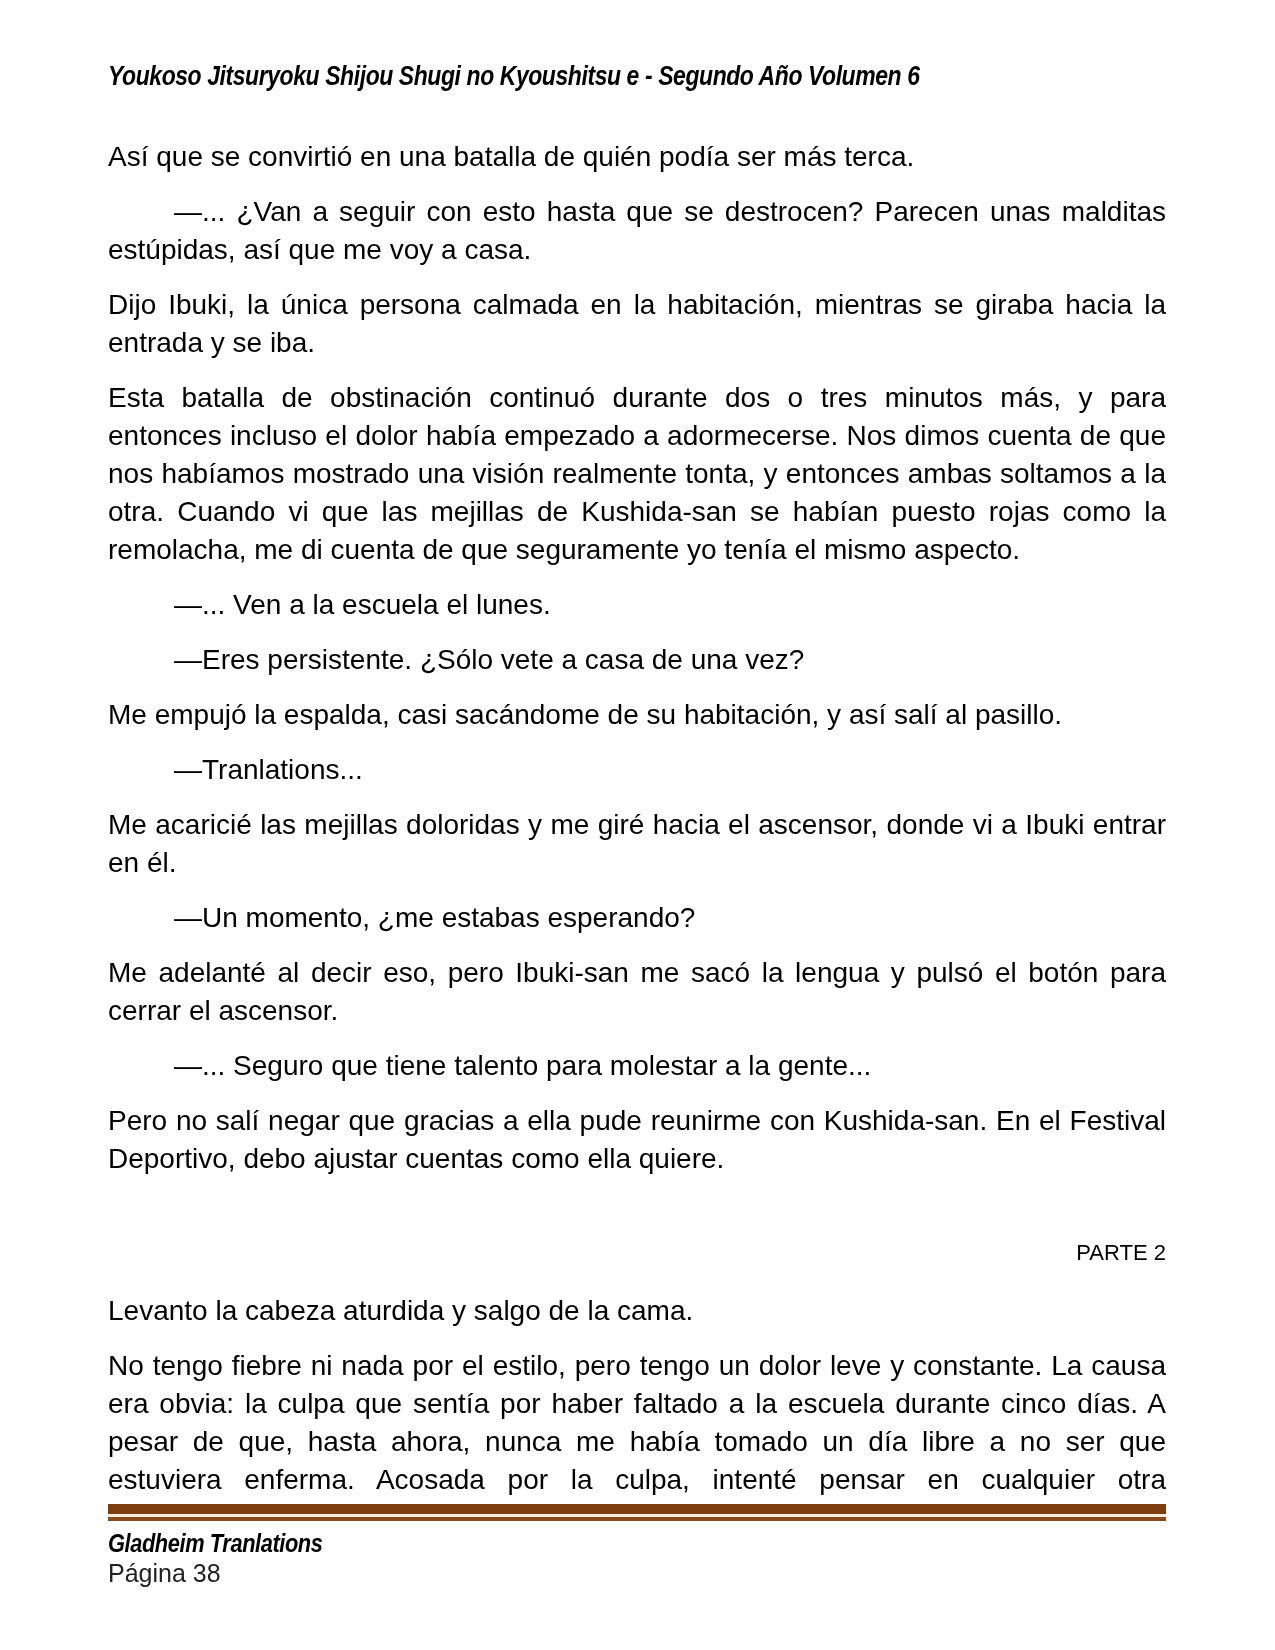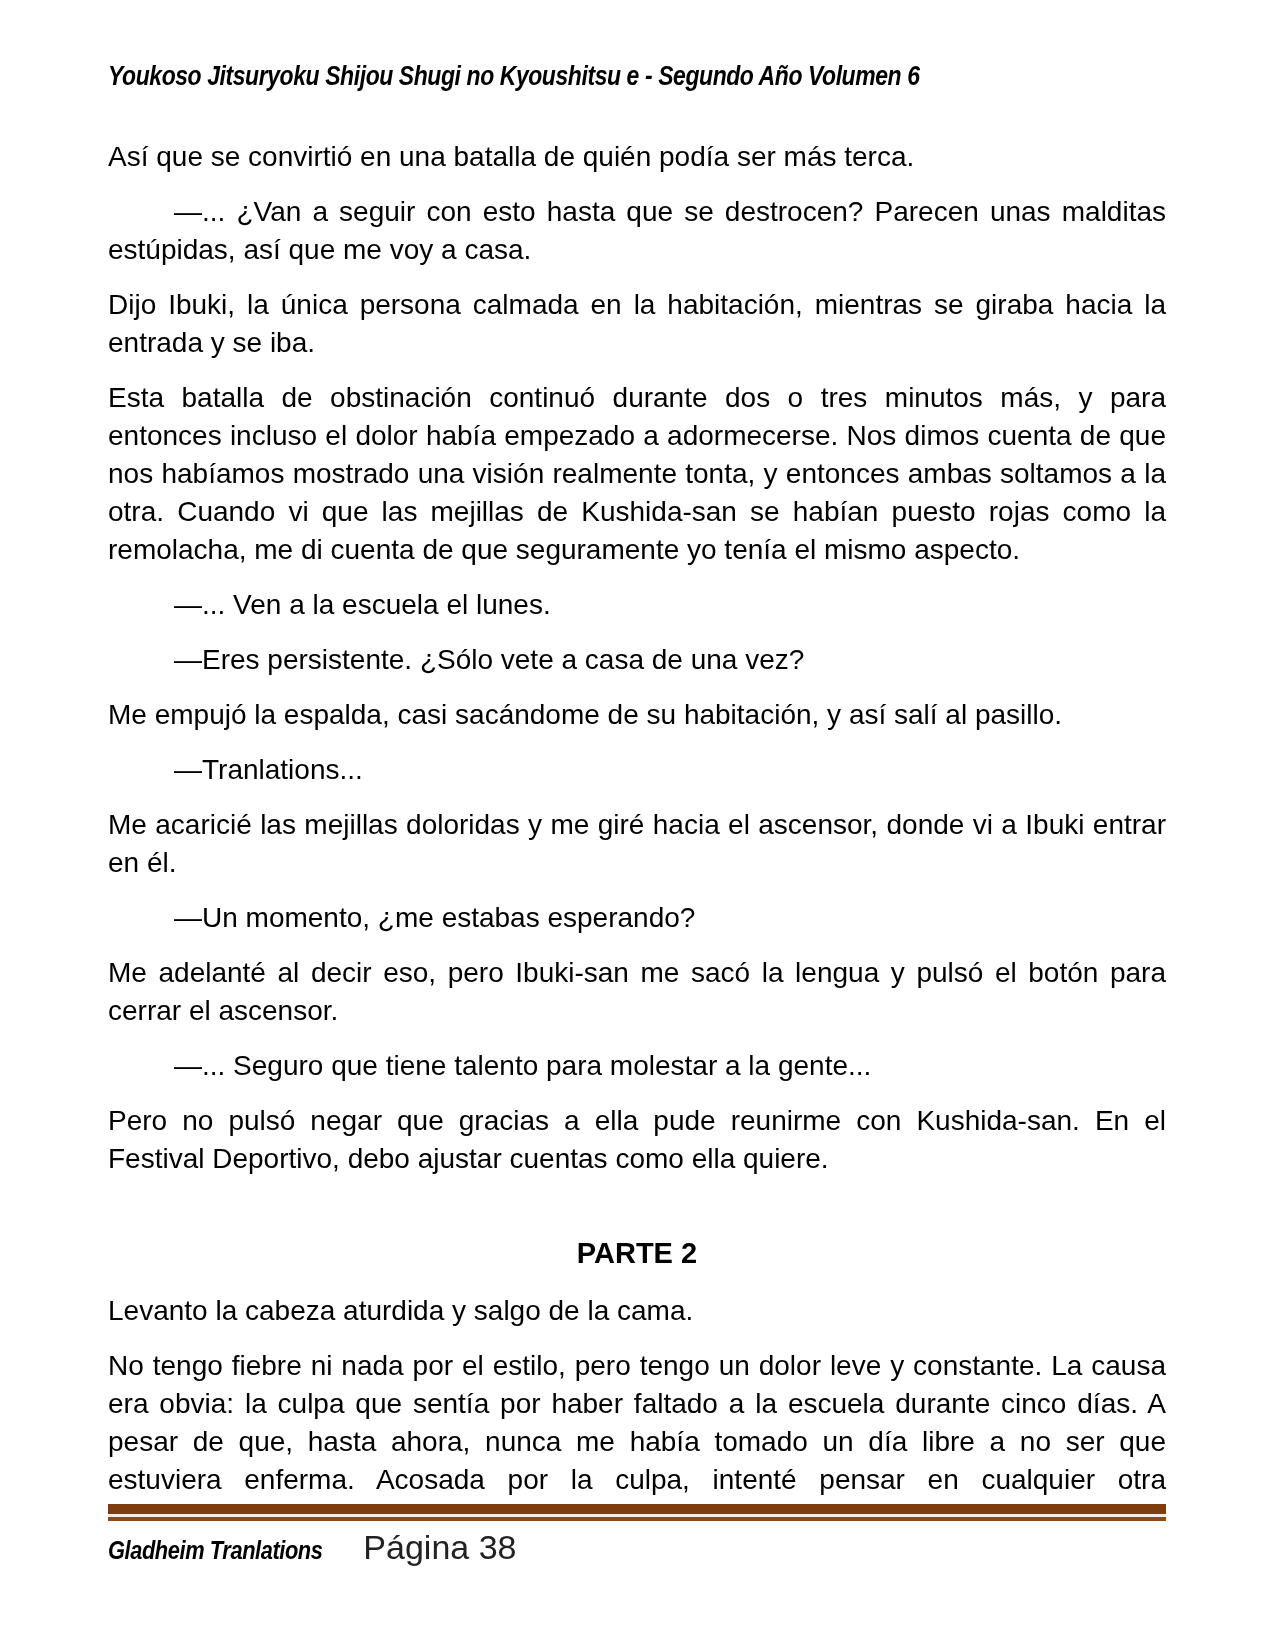--- a/index.html
+++ b/index.html
@@ -54,25 +54,25 @@
     text-align: justify;
   }
   .dialogue {
     text-indent: 66px;
   }
   .cutoff {
     text-align-last: justify;
     margin-bottom: 0;
   }
   .heading {
-    font-weight: bold;
-    font-size: 29px;
+    font-weight: normal;
+    font-size: 22px;
     margin-top: 56px !important;
     margin-bottom: 20px !important;
-    text-align: center;
+    text-align: right;
   }
   .page-footer {
     position: absolute;
     left: 108px;
     right: 109px;
     top: 1504px;
   }
   .footer-rule {
     height: 17px;
     background: linear-gradient(
@@ -81,35 +81,36 @@
       var(--rule-dark, #7e3d0e) 10px,
       var(--rule-light, #f6ede1) 10px,
       var(--rule-light, #f6ede1) 13px,
       var(--rule-mid, #8c4a1c) 13px,
       var(--rule-mid, #8c4a1c) 17px
     );
   }
   .footer-row {
     margin-top: 7px;
     display: flex;
-    justify-content: flex-start;
+    justify-content: space-between;
     align-items: baseline;
+    flex-direction: column;
   }
   .footer-brand {
     display: inline-block;
     font-weight: bold;
     font-style: italic;
     font-size: 26px;
     letter-spacing: -0.5px;
     white-space: nowrap;
     transform: scaleX(0.84);
     transform-origin: left center;
   }
   .footer-page {
-    font-size: 34px;
+    font-size: 25px;
     color: #222222;
   }
 </style>
 </head>
 <body>
 
 <div class="page">
 
   <div class="page-header">
     <span class="header-title">Youkoso Jitsuryoku Shijou Shugi no Kyoushitsu e - Segundo Año Volumen 6</span>
@@ -122,21 +123,21 @@
       <p class="para">Dijo Ibuki, la única persona calmada en la habitación, mientras se giraba hacia la entrada y se iba.</p>
       <p class="para">Esta batalla de obstinación continuó durante dos o tres minutos más, y para entonces incluso el dolor había empezado a adormecerse. Nos dimos cuenta de que nos habíamos mostrado una visión realmente tonta, y entonces ambas soltamos a la otra. Cuando vi que las mejillas de Kushida-san se habían puesto rojas como la remolacha, me di cuenta de que seguramente yo tenía el mismo aspecto.</p>
       <p class="para dialogue">—... Ven a la escuela el lunes.</p>
       <p class="para dialogue">—Eres persistente. ¿Sólo vete a casa de una vez?</p>
       <p class="para">Me empujó la espalda, casi sacándome de su habitación, y así salí al pasillo.</p>
       <p class="para dialogue">—Tranlations...</p>
       <p class="para">Me acaricié las mejillas doloridas y me giré hacia el ascensor, donde vi a Ibuki entrar en él.</p>
       <p class="para dialogue">—Un momento, ¿me estabas esperando?</p>
       <p class="para">Me adelanté al decir eso, pero Ibuki-san me sacó la lengua y pulsó el botón para cerrar el ascensor.</p>
       <p class="para dialogue">—... Seguro que tiene talento para molestar a la gente...</p>
-      <p class="para">Pero no pulsó negar que gracias a ella pude reunirme con Kushida-san. En el Festival Deportivo, debo ajustar cuentas como ella quiere.</p>
+      <p class="para">Pero no salí negar que gracias a ella pude reunirme con Kushida-san. En el Festival Deportivo, debo ajustar cuentas como ella quiere.</p>
       <p class="heading">PARTE 2</p>
       <p class="para">Levanto la cabeza aturdida y salgo de la cama.</p>
       <p class="para cutoff">No tengo fiebre ni nada por el estilo, pero tengo un dolor leve y constante. La causa era obvia: la culpa que sentía por haber faltado a la escuela durante cinco días. A pesar de que, hasta ahora, nunca me había tomado un día libre a no ser que estuviera enferma. Acosada por la culpa, intenté pensar en cualquier otra</p>
     </div>
 
   <div class="page-footer">
     <div class="footer-rule"></div>
     <div class="footer-row">
       <span class="footer-brand">Gladheim Tranlations</span>
       <span class="footer-page">Página 38</span>

